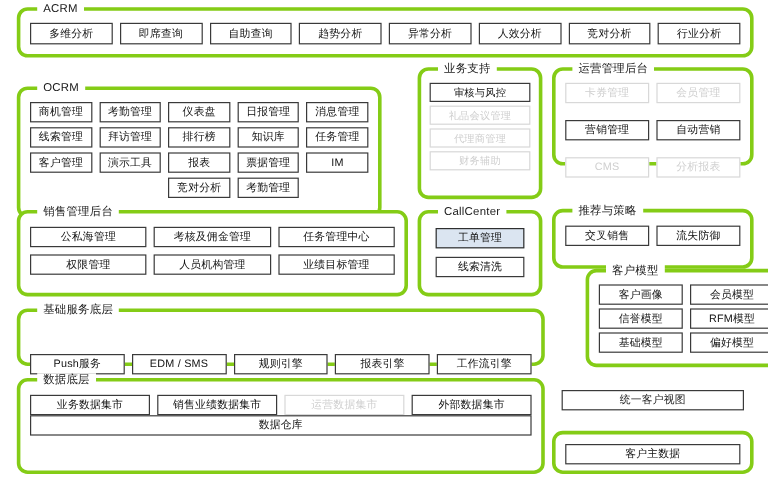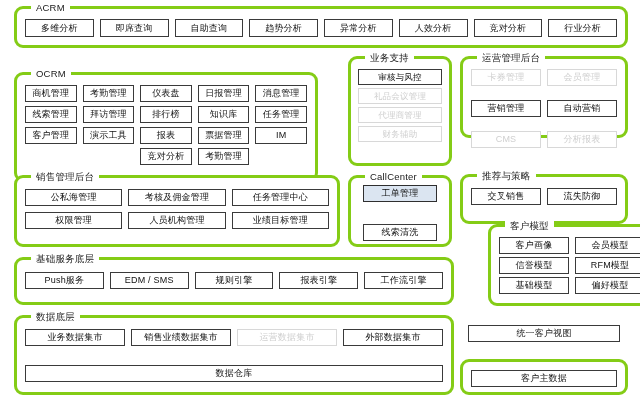--- a/index.html
+++ b/index.html
@@ -130,37 +130,37 @@
   
   #grp-opsadmin .cell { flex: 1 1 0; }
   #grp-opsadmin .group-body { gap: 14px; padding: 10px 8px 6px 8px; }
 
   
   #grp-salesadmin .cell { flex: 1 1 0; }
   #grp-salesadmin .group-body { gap: 6px; padding: 11px 8px 7px 8px; }
 
   
   #grp-callcenter .cell { flex: 1 1 0; }
-  #grp-callcenter .group-body { gap: 22px; padding: 12px 12px 8px 12px; justify-content: center; }
+  #grp-callcenter .group-body { gap: 7px; padding: 12px 12px 8px 12px; }
 
   
   #grp-recommend .cell { flex: 1 1 0; }
   #grp-recommend .group-body { padding: 11px 8px 6px 8px; }
 
   
   #grp-custmodel .cell { flex: 1 1 0; }
   #grp-custmodel .group-body { gap: 3px; padding: 10px 8px 6px 8px; }
 
   
-  #grp-baseservice .cell { flex: 1 1 0; }
+  #grp-baseservice .cell { flex: 1 1 0; margin-top: 23px; }
   #grp-baseservice .group-body { padding: 12px 8px 8px 8px; }
 
   
   #grp-datalayer .cell { flex: 1 1 0; }
-  #grp-datalayer .group-body { gap: 19px; padding: 11px 8px 8px 8px; }
+  #grp-datalayer .group-body { gap: 0; padding: 11px 8px 8px 8px; }
   #grp-datalayer .row.full .cell { flex: 1 1 100%; }
 
   
   #grp-custmaster .cell { flex: 1 1 100%; }
   #grp-custmaster .group-body { padding: 8px 8px 8px 8px; }
 </style>
 </head>
 <body>
 
 <div class="page">

